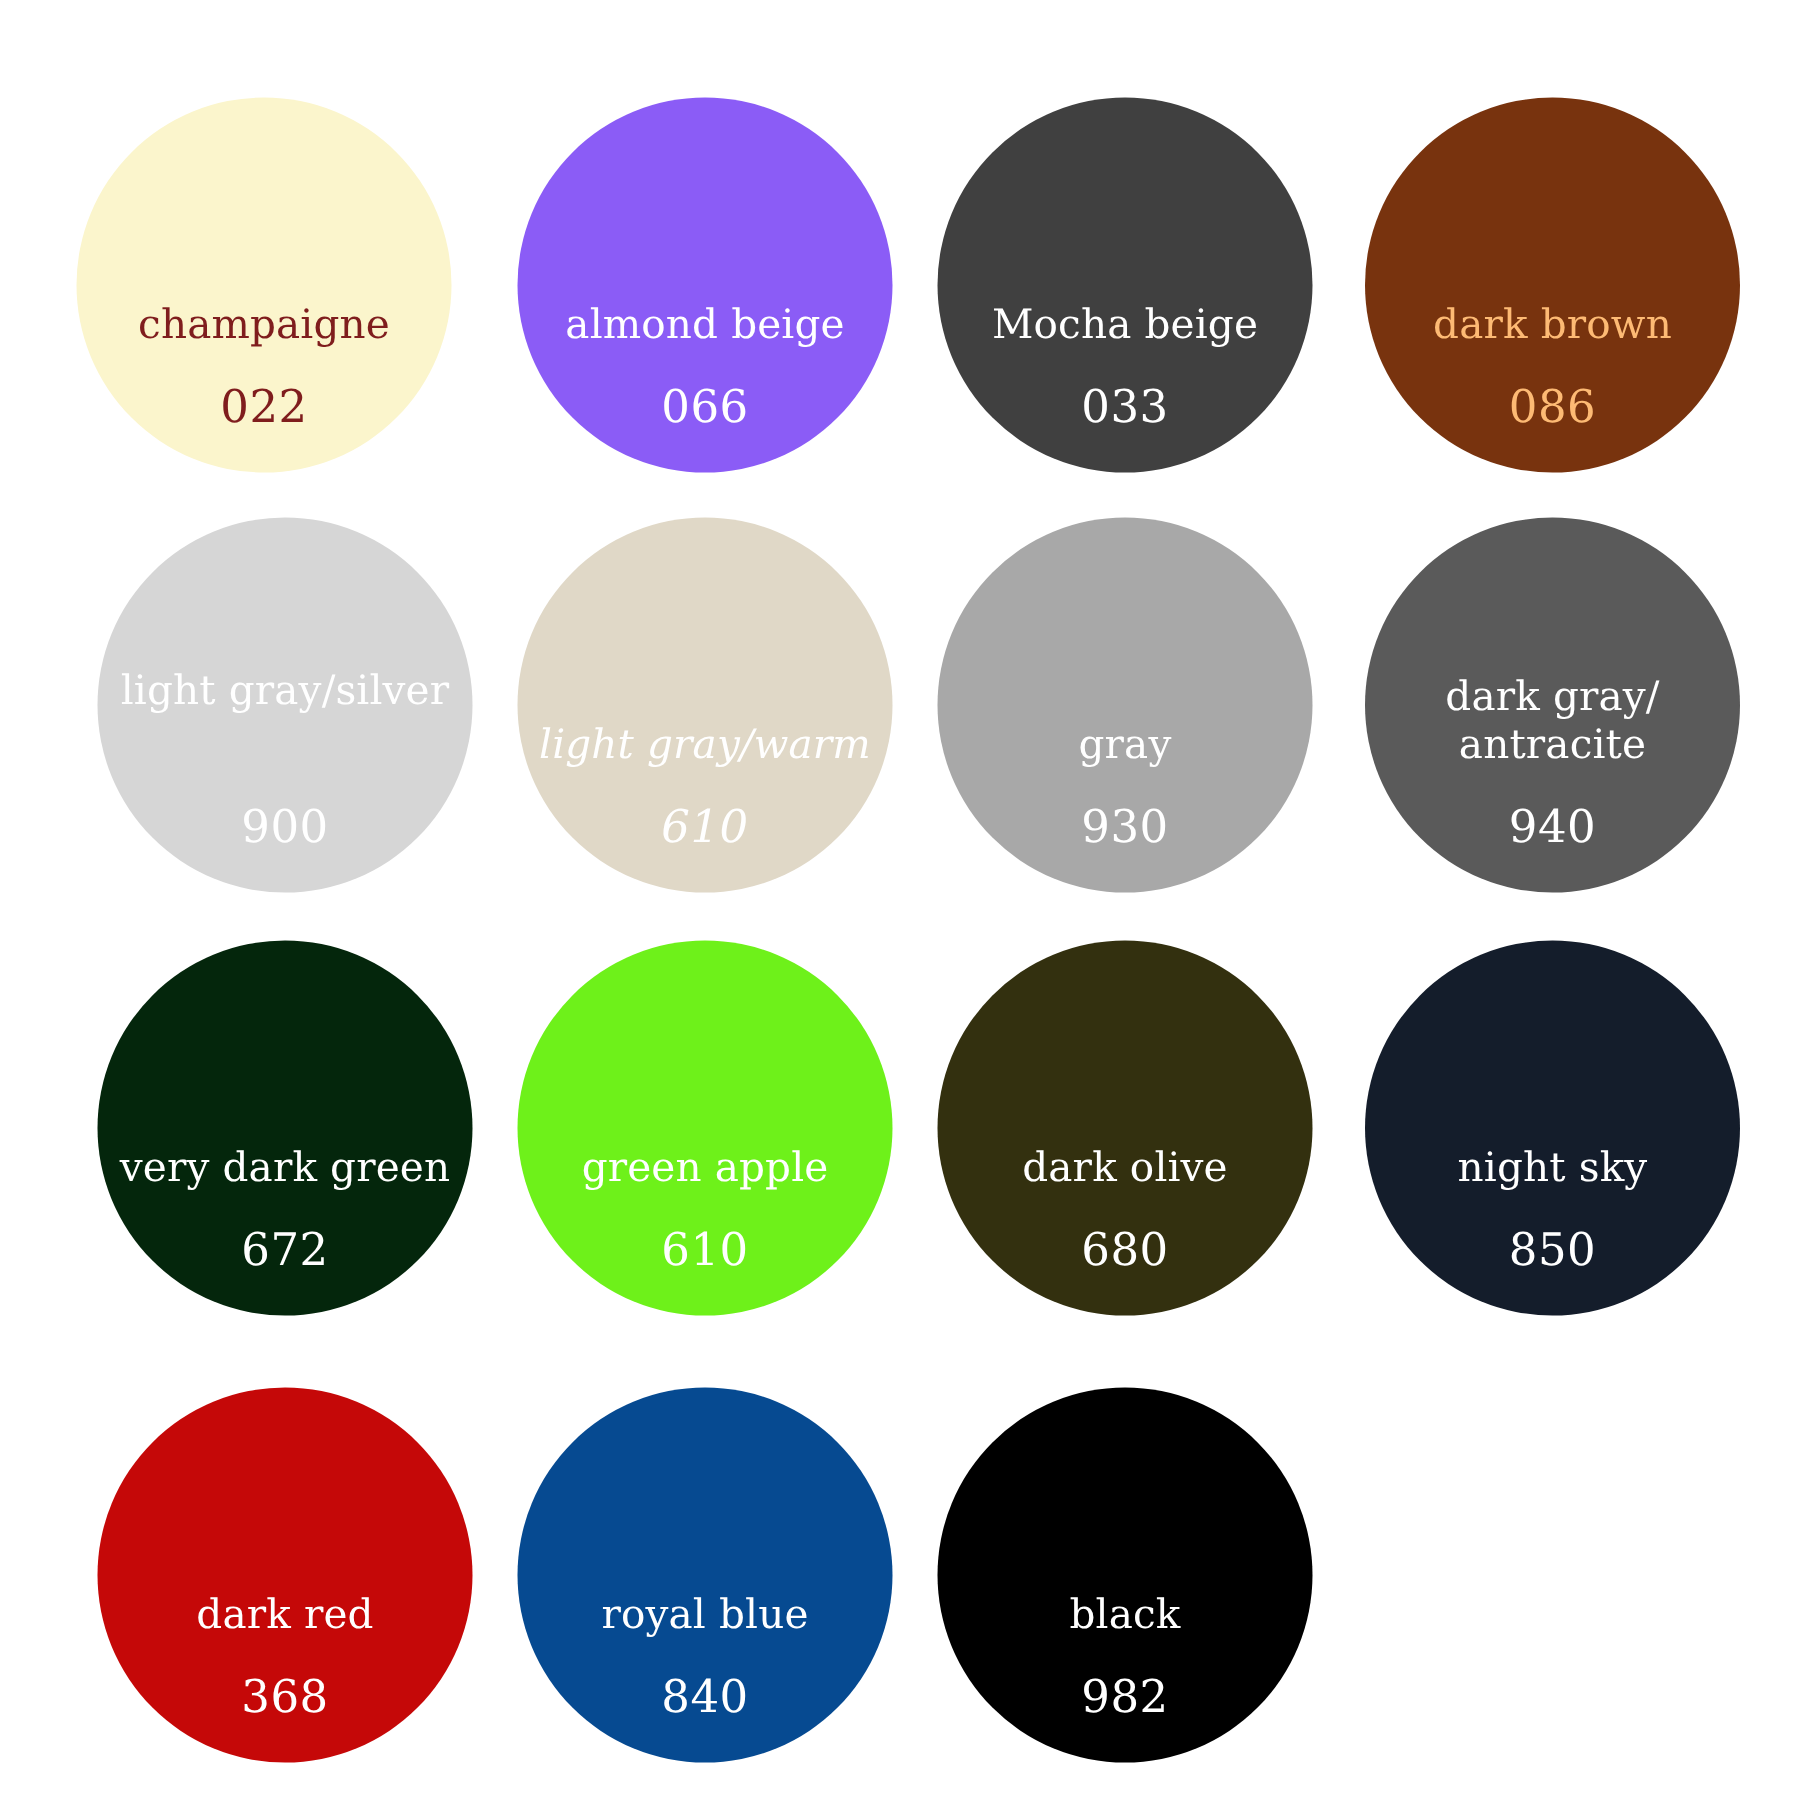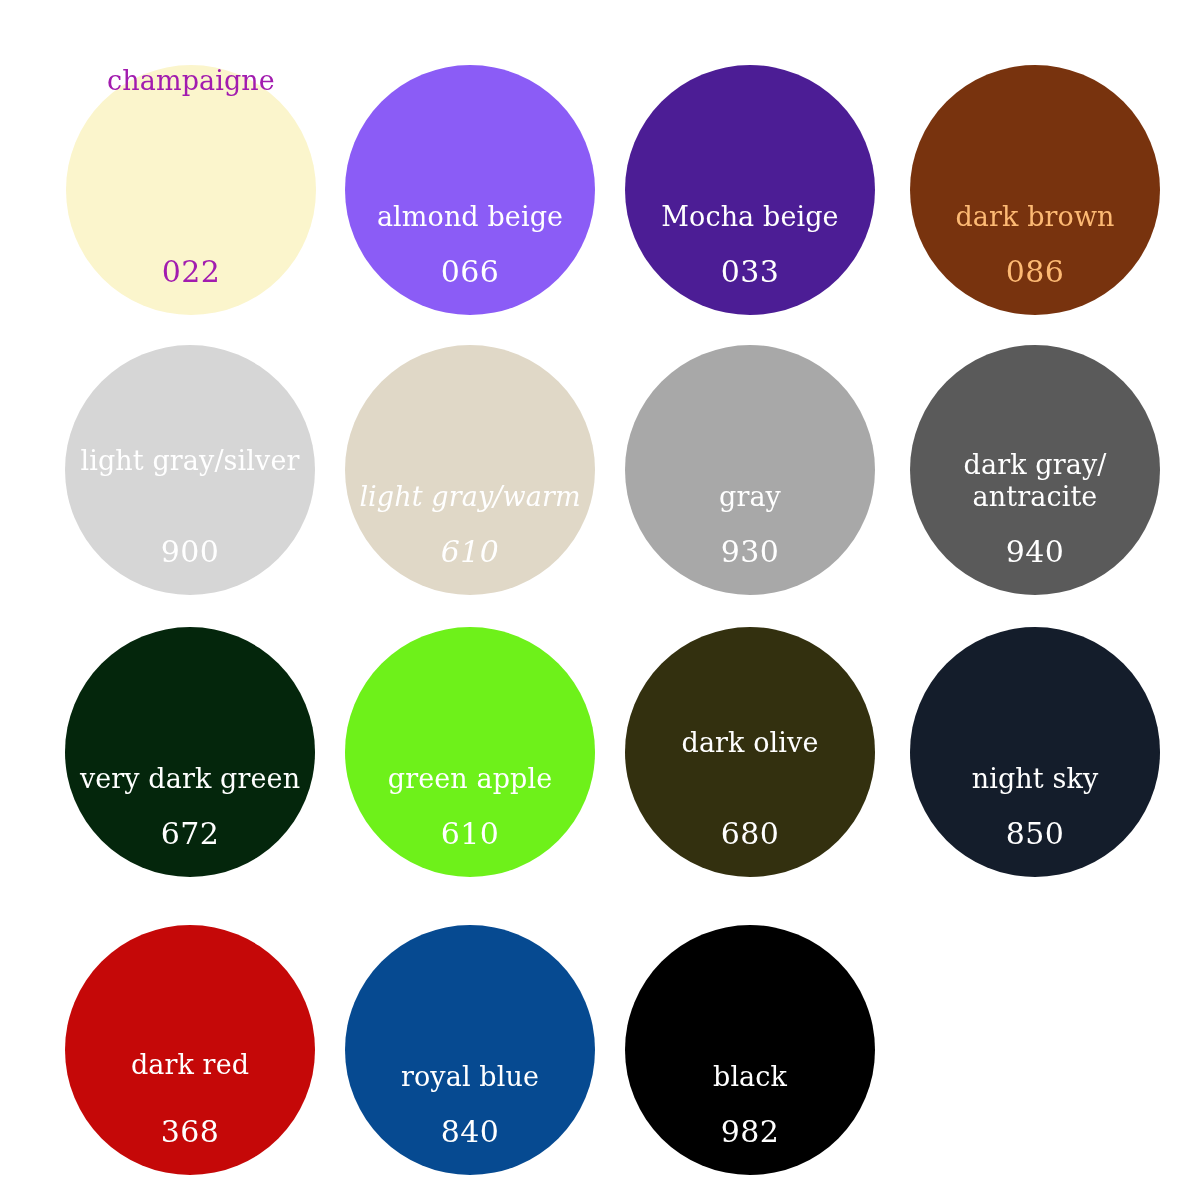--- a/index.html
+++ b/index.html
@@ -42,29 +42,29 @@
     line-height: 1.22;
     text-align: center;
     letter-spacing: 0.4px;
     margin-top: 22px;
   }
 </style>
 </head>
 <body style="background: rgb(255, 255, 255);">
 
 <div id="swatch-grid">
-    <div class="swatch" style="left: 66px; top: 65px; width: 250px; height: 250px; background: rgb(251, 245, 204); color: #a21caf; justify-content: space-between;">
+    <div class="swatch" style="left: 51px; top: 65px; width: 250px; height: 250px; background: rgb(251, 245, 204); color: #7f1d1d;">
       <div class="swatch-name">champaigne</div>
       <div class="swatch-code">022</div>
     </div>
     <div class="swatch" style="left: 345px; top: 65px; width: 250px; height: 250px; background: #8b5cf6; color: rgb(255, 255, 255);">
       <div class="swatch-name">almond beige</div>
       <div class="swatch-code">066</div>
     </div>
-    <div class="swatch" style="left: 625px; top: 65px; width: 250px; height: 250px; background: #4c1d95; color: rgb(255, 255, 255); align-items: center;">
+    <div class="swatch" style="left: 625px; top: 65px; width: 250px; height: 250px; background: #404040; color: rgb(255, 255, 255); align-items: center;">
       <div class="swatch-name">Mocha beige</div>
       <div class="swatch-code">033</div>
     </div>
     <div class="swatch" style="left: 910px; top: 65px; width: 250px; height: 250px; background: rgb(120, 51, 14); color: #fdba74;">
       <div class="swatch-name">dark brown</div>
       <div class="swatch-code">086</div>
     </div>
     <div class="swatch" style="left: 65px; top: 345px; width: 250px; height: 250px; background: rgb(214, 214, 214); color: rgb(255, 255, 255); gap: 36px;">
       <div class="swatch-name">light gray/silver</div>
       <div class="swatch-code">900</div>
@@ -83,29 +83,29 @@
       <div class="swatch-code">940</div>
     </div>
     <div class="swatch" style="left: 65px; top: 627px; width: 250px; height: 250px; background: rgb(4, 38, 12); color: rgb(255, 255, 255);">
       <div class="swatch-name">very dark green</div>
       <div class="swatch-code">672</div>
     </div>
     <div class="swatch" style="left: 345px; top: 627px; width: 250px; height: 250px; background: rgb(110, 241, 26); color: rgb(255, 255, 255);">
       <div class="swatch-name">green apple</div>
       <div class="swatch-code">610</div>
     </div>
-    <div class="swatch" style="left: 625px; top: 627px; width: 250px; height: 250px; background: rgb(51, 48, 15); color: rgb(255, 255, 255); gap: 36px;">
+    <div class="swatch" style="left: 625px; top: 627px; width: 250px; height: 250px; background: rgb(51, 48, 15); color: rgb(255, 255, 255);">
       <div class="swatch-name">dark olive</div>
       <div class="swatch-code">680</div>
     </div>
     <div class="swatch" style="left: 910px; top: 627px; width: 250px; height: 250px; background: rgb(20, 29, 43); color: rgb(255, 255, 255);">
       <div class="swatch-name">night sky</div>
       <div class="swatch-code">850</div>
     </div>
-    <div class="swatch" style="left: 65px; top: 925px; width: 250px; height: 250px; background: rgb(197, 8, 8); color: rgb(255, 255, 255); gap: 12px;">
+    <div class="swatch" style="left: 65px; top: 925px; width: 250px; height: 250px; background: rgb(197, 8, 8); color: rgb(255, 255, 255);">
       <div class="swatch-name">dark red</div>
       <div class="swatch-code">368</div>
     </div>
     <div class="swatch" style="left: 345px; top: 925px; width: 250px; height: 250px; background: rgb(6, 74, 145); color: rgb(255, 255, 255);">
       <div class="swatch-name">royal blue</div>
       <div class="swatch-code">840</div>
     </div>
     <div class="swatch" style="left: 625px; top: 925px; width: 250px; height: 250px; background: rgb(0, 0, 0); color: rgb(255, 255, 255);">
       <div class="swatch-name">black</div>
       <div class="swatch-code">982</div>

